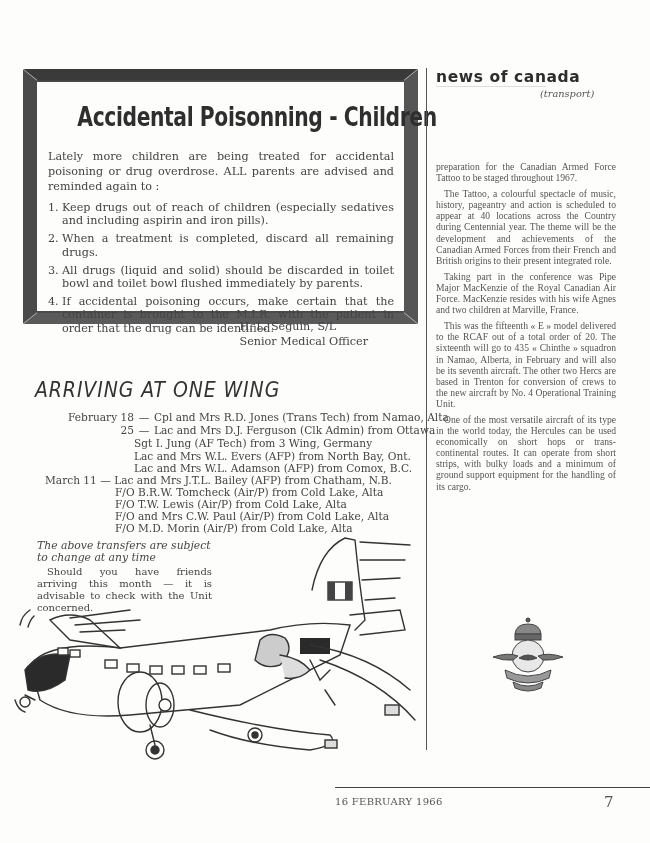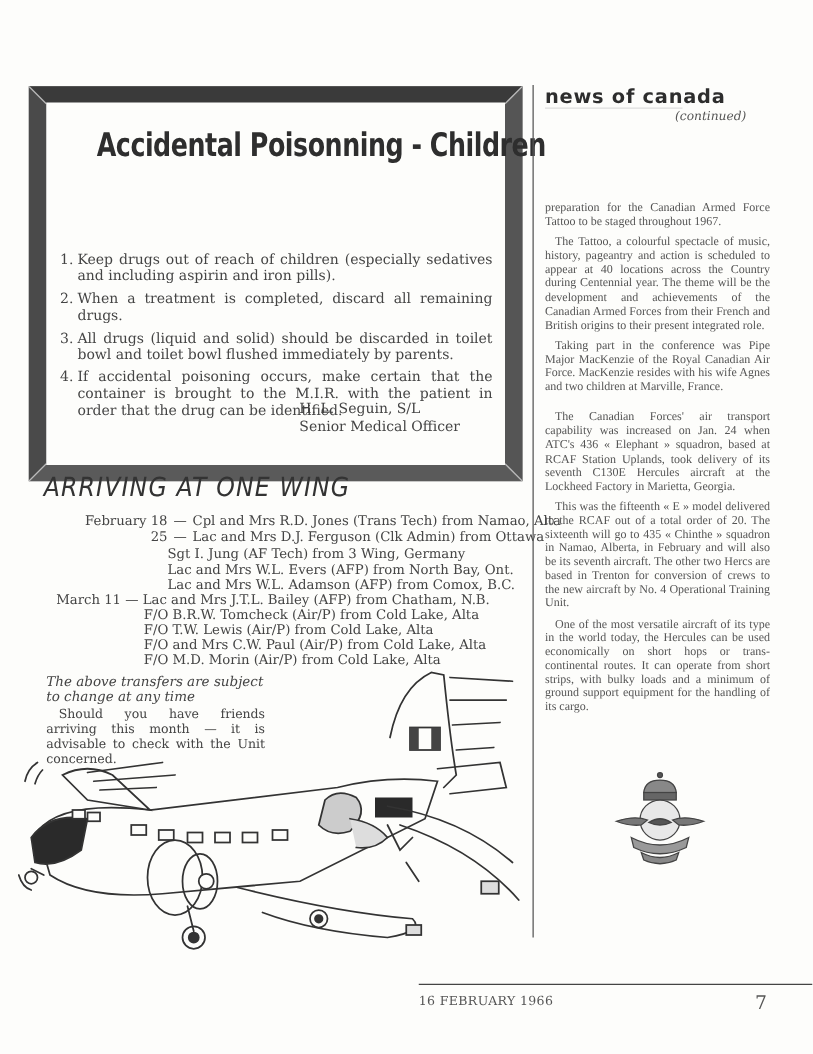--- a/index.html
+++ b/index.html
@@ -1,20 +1,20 @@
 <!DOCTYPE html>
 <html><head>
 <meta charset="utf-8">
 <style>
   html, body { margin:0; padding:0; }
   body { width:650px; height:843px; background:#fdfdfb; position:relative; overflow:hidden; color:#333; }
   .abs { position:absolute; }
 
   
-  #poison-box { left:23px; top:69px; width:395px; height:316px; background:#4a4a4a; }
+  #poison-box { left:23px; top:69px; width:395px; height:255px; background:#4a4a4a; }
   #poison-box .bevel { position:absolute; left:0; top:0; width:100%; height:100%; }
   #poison-inner { position:absolute; left:14px; top:13px; right:14px; bottom:13px; background:#fdfdfb; }
   #poison-title { position:absolute; left:0; right:0; top:20px; text-align:center; font-family:"DejaVu Sans", sans-serif; font-weight:bold; font-size:26px; letter-spacing:-0.5px; color:#2e2e2e; transform:scaleX(0.78); transform-origin:center; white-space:nowrap; }
   .serif { font-family:"DejaVu Serif", serif; }
   #poison-intro { position:absolute; left:11px; right:10px; top:67px; font-size:11.2px; line-height:15px; text-align:justify; color:#444; }
   #poison-list { position:absolute; left:11px; right:10px; top:119px; margin:0; padding:0; list-style:none; font-size:11.2px; line-height:13.2px; color:#444; }
   #poison-list li { position:relative; padding-left:14px; margin-bottom:5px; text-align:justify; }
   #poison-list li .num { position:absolute; left:0; top:0; }
   #poison-sign { position:absolute; right:36px; top:237px; font-size:11.2px; line-height:15px; text-align:left; color:#444; }
 
@@ -56,20 +56,21 @@
     <polygon points="0,293 395,293 381,280 14,280" fill="#5a5a5a"></polygon>
     <polygon points="0,0 14,13 14,280 0,293" fill="#4a4a4a"></polygon>
     <polygon points="395,0 381,13 381,280 395,293" fill="#555"></polygon>
     <line x1="0" y1="0" x2="14" y2="13" stroke="#bbb" stroke-width="1"></line>
     <line x1="395" y1="0" x2="381" y2="13" stroke="#bbb" stroke-width="1"></line>
     <line x1="0" y1="293" x2="14" y2="280" stroke="#bbb" stroke-width="1"></line>
     <line x1="395" y1="293" x2="381" y2="280" stroke="#bbb" stroke-width="1"></line>
   </svg>
   <div id="poison-inner">
     <div id="poison-title">Accidental Poisonning - Children</div>
+    <div id="poison-intro" class="serif">Lately more children are being treated for accidental poisoning or drug overdrose. ALL parents are advised and reminded again to :</div>
     <ol id="poison-list" class="serif">
       <li><span class="num">1.</span><span>Keep drugs out of reach of children (especially sedatives and including aspirin and iron pills).</span></li>
       <li><span class="num">2.</span><span>When a treatment is completed, discard all remaining drugs.</span></li>
       <li><span class="num">3.</span><span>All drugs (liquid and solid) should be discarded in toilet bowl and toilet bowl flushed immediately by parents.</span></li>
       <li><span class="num">4.</span><span>If accidental poisoning occurs, make certain that the container is brought to the M.I.R. with the patient in order that the drug can be identified.</span></li>
     </ol>
     <div id="poison-sign" class="serif">
       <div>H. L. Seguin, S/L</div>
       <div>Senior Medical Officer</div>
     </div>
@@ -147,27 +148,26 @@
     <path d="M300,130 L310,150 L320,140 M315,160 L325,175"></path>
 
     <path d="M10,95 Q12,85 20,80 M18,97 Q20,90 24,86"></path>
     <path d="M5,170 Q8,180 15,182"></path>
   </g>
 </svg>
 
 <div id="col-rule" class="abs"></div>
 <div id="news-title" class="abs">news of canada</div>
 <div id="news-rule" class="abs"></div>
-<div id="news-continued" class="abs serif">(continued)</div>
+<div id="news-continued" class="abs serif">(transport)</div>
 
 <div id="news-body" class="abs">
   <p class="noindent">preparation for the Canadian Armed Force Tattoo to be staged throughout 1967.</p>
   <p>The Tattoo, a colourful spectacle of music, history, pageantry and action is scheduled to appear at 40 locations across the Country during Centennial year. The theme will be the development and achievements of the Canadian Armed Forces from their French and British origins to their present integrated role.</p>
   <p>Taking part in the conference was Pipe Major MacKenzie of the Royal Canadian Air Force. MacKenzie resides with his wife Agnes and two children at Marville, France.</p>
-  <p class="gap">The Canadian Forces' air transport capability was increased on Jan. 24 when ATC's 436 « Elephant » squadron, based at RCAF Station Uplands, took delivery of its seventh C130E Hercules aircraft at the Lockheed Factory in Marietta, Georgia.</p>
   <p>This was the fifteenth « E » model delivered to the RCAF out of a total order of 20. The sixteenth will go to 435 « Chinthe » squadron in Namao, Alberta, in February and will also be its seventh aircraft. The other two Hercs are based in Trenton for conversion of crews to the new aircraft by No. 4 Operational Training Unit.</p>
   <p>One of the most versatile aircraft of its type in the world today, the Hercules can be used economically on short hops or trans-continental routes. It can operate from short strips, with bulky loads and a minimum of ground support equipment for the handling of its cargo.</p>
 </div>
 
 <svg id="crest" class="abs" viewBox="0 0 90 90">
   <g stroke="#444" stroke-width="1" fill="#bbb">
     <circle cx="45" cy="8" r="2" fill="#555"></circle>
     <path d="M32,22 Q33,12 45,12 Q57,12 58,22 Z" fill="#888"></path>
     <rect x="32" y="22" width="26" height="6" fill="#666"></rect>
     <circle cx="45" cy="44" r="16" fill="#e8e8e8"></circle>

